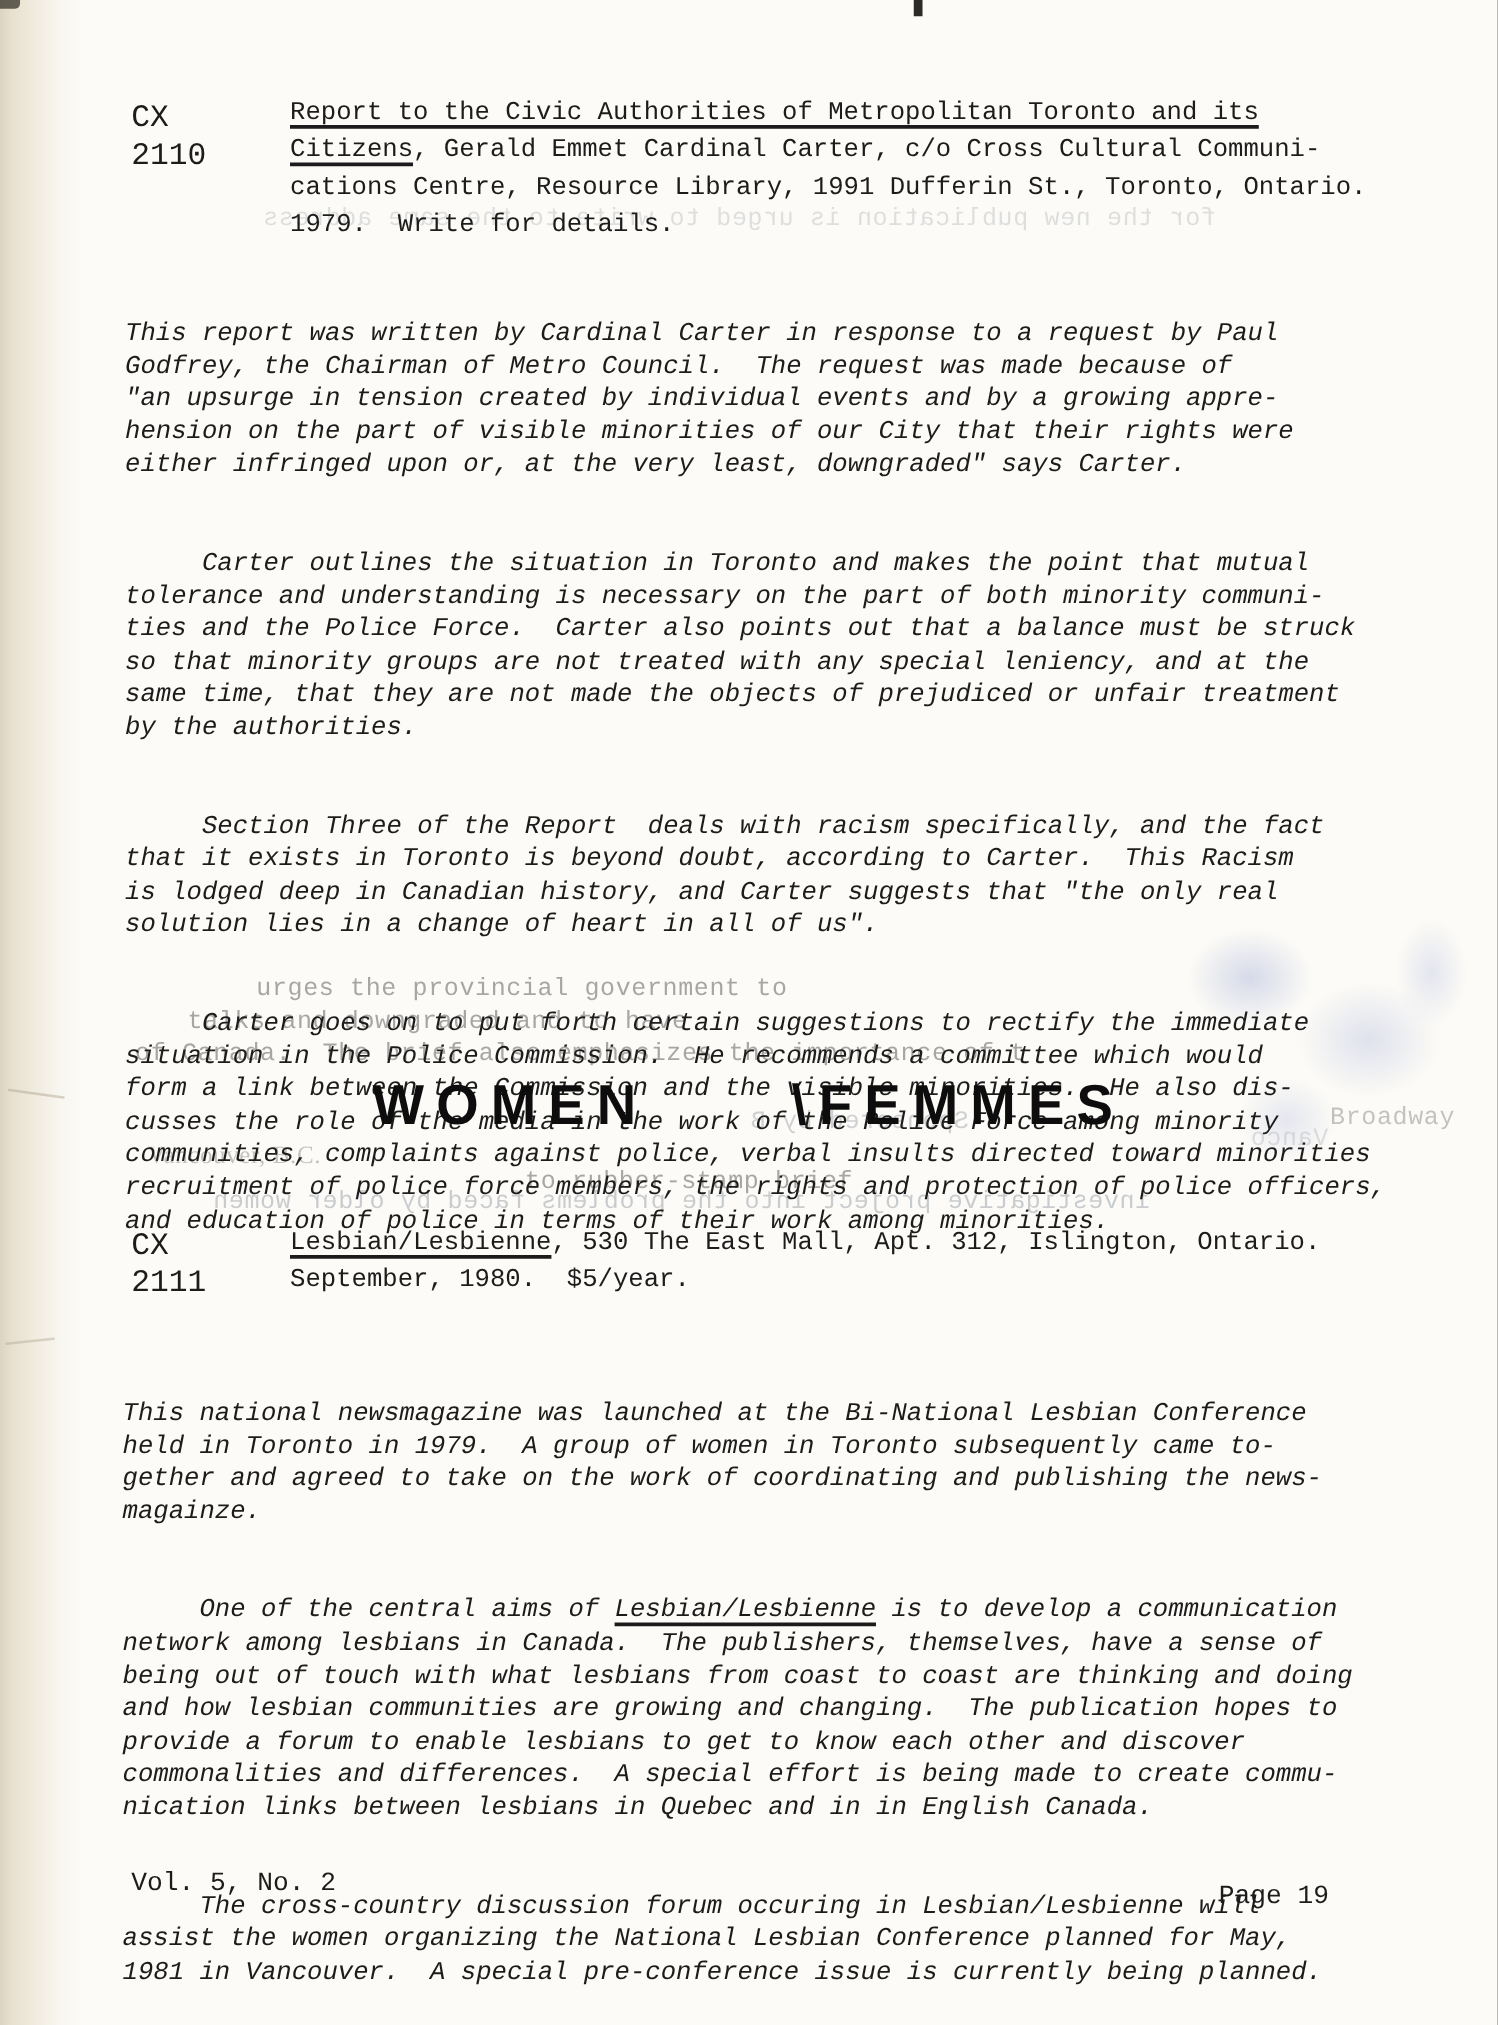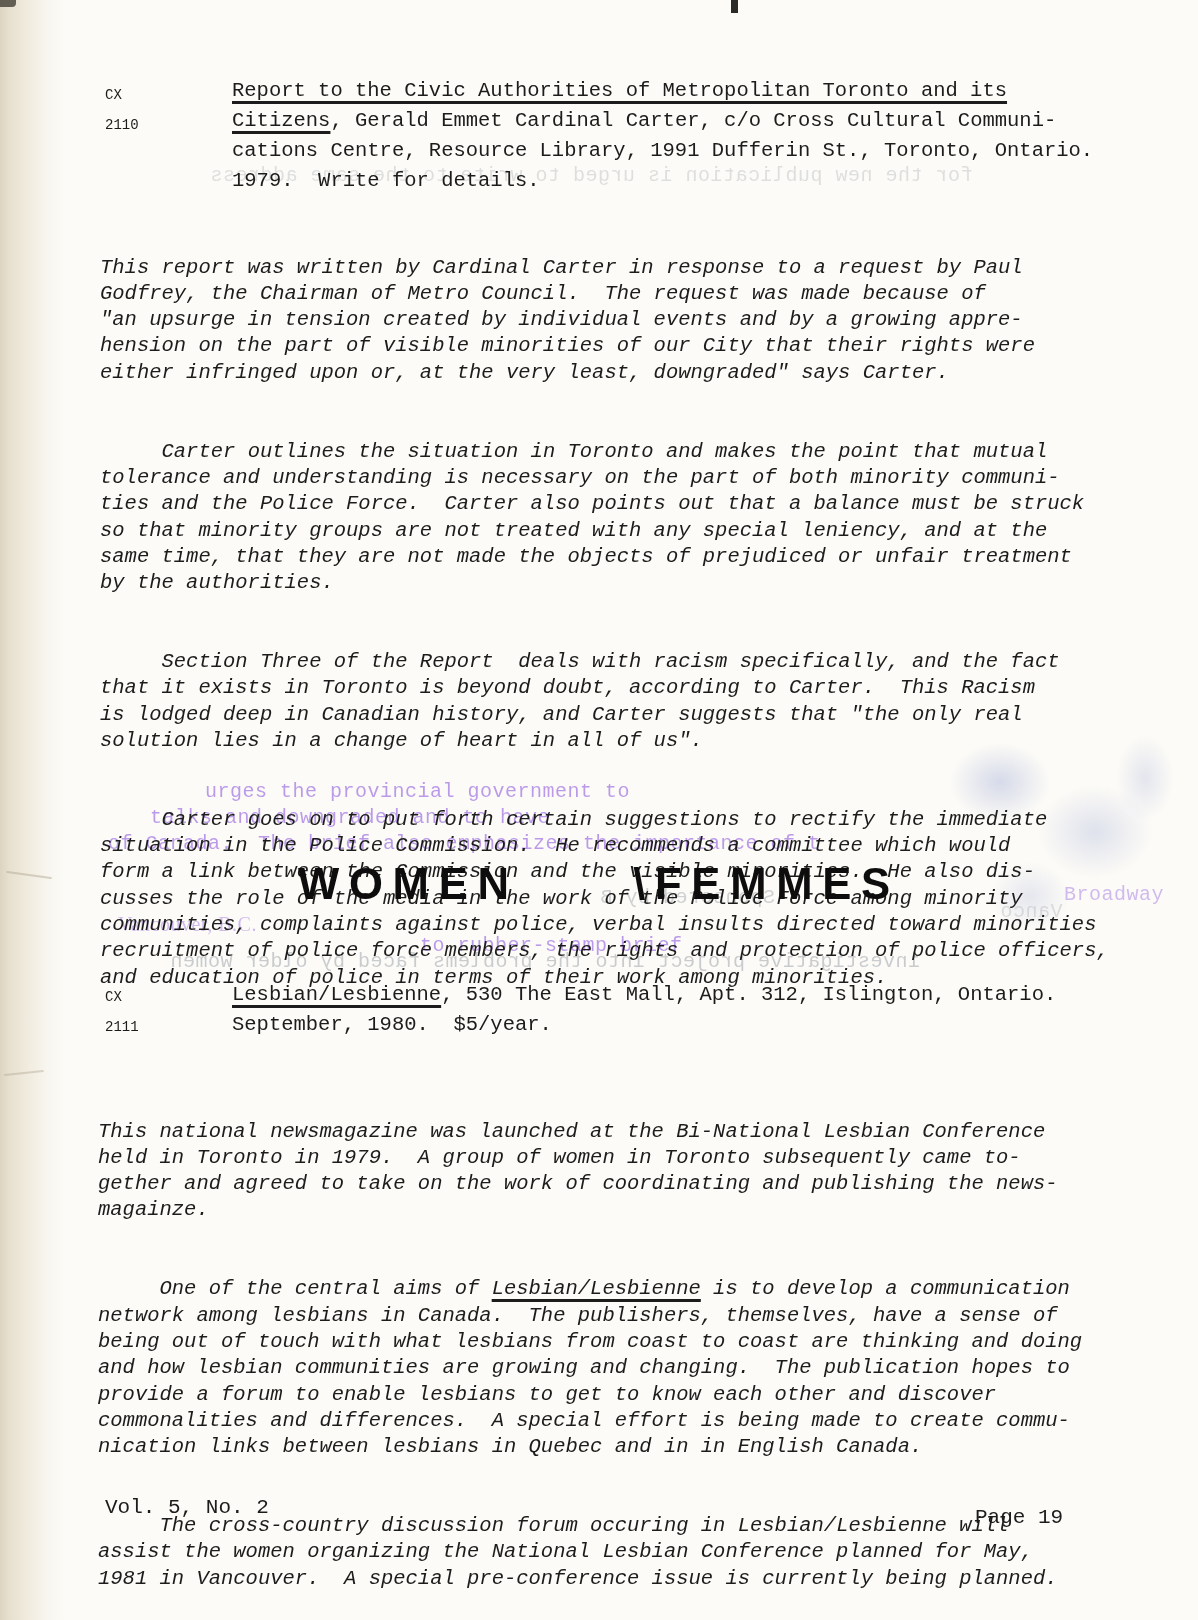--- a/index.html
+++ b/index.html
@@ -24,37 +24,37 @@
     position:absolute;left:925px;top:735px;width:250px;height:215px;
     background:
       radial-gradient(70px 55px at 30% 22%,rgba(176,184,219,.5),rgba(176,184,219,0) 72%),
       radial-gradient(80px 65px at 68% 45%,rgba(176,184,219,.38),rgba(176,184,219,0) 72%),
       radial-gradient(55px 48px at 42% 75%,rgba(176,184,219,.3),rgba(176,184,219,0) 72%),
       radial-gradient(40px 60px at 88% 20%,rgba(176,184,219,.32),rgba(176,184,219,0) 72%);
   }
   
   .ghost{
     position:absolute;white-space:pre;font-size:20px;line-height:24px;
-    color:#6d28d9;opacity:.45;letter-spacing:.5px;
+    color:#404040;opacity:.45;letter-spacing:.5px;
   }
   .ghost.mir{transform:scaleX(-1);color:#989ea6;}
   .ghost.dim{opacity:.3;}
   .g0{left:210px;top:164px;}
   .g1{left:205px;top:780px;}
   .g2{left:150px;top:806px;}
   .g3{left:108px;top:832px;}
   .g4{left:120px;top:858px;}
   .g5{left:600px;top:886px;}
   .g6{left:1064px;top:883px;}
   .g7{left:118px;top:912px;font-family:Liberation Serif, serif;}
   .g8{left:420px;top:934px;}
   .g9{left:170px;top:950px;color:#8d9288;opacity:.5;}
   .g10{left:1000px;top:900px;}
   
-  .code-label{position:absolute;font-size:14px;line-height:30px;}
+  .code-label{position:absolute;font-size:25px;line-height:30px;}
   .code-1{left:105px;top:80px;}
   .code-2{left:105px;top:982px;}
   .citation{position:absolute;left:232px;width:900px;font-size:20.5px;line-height:30px;white-space:pre-wrap;}
   .cite-1{top:76px;}
   .cite-2{top:980px;}
   .u{text-decoration:underline;text-decoration-thickness:2.5px;text-underline-offset:5px;}
   .review{position:absolute;width:1040px;font-size:20.5px;line-height:26.3px;white-space:pre-wrap;}
   .review-1{left:100px;top:202px;}
   .review-2{left:98px;top:1066px;}
   .para{margin:0;font-style:italic;}

